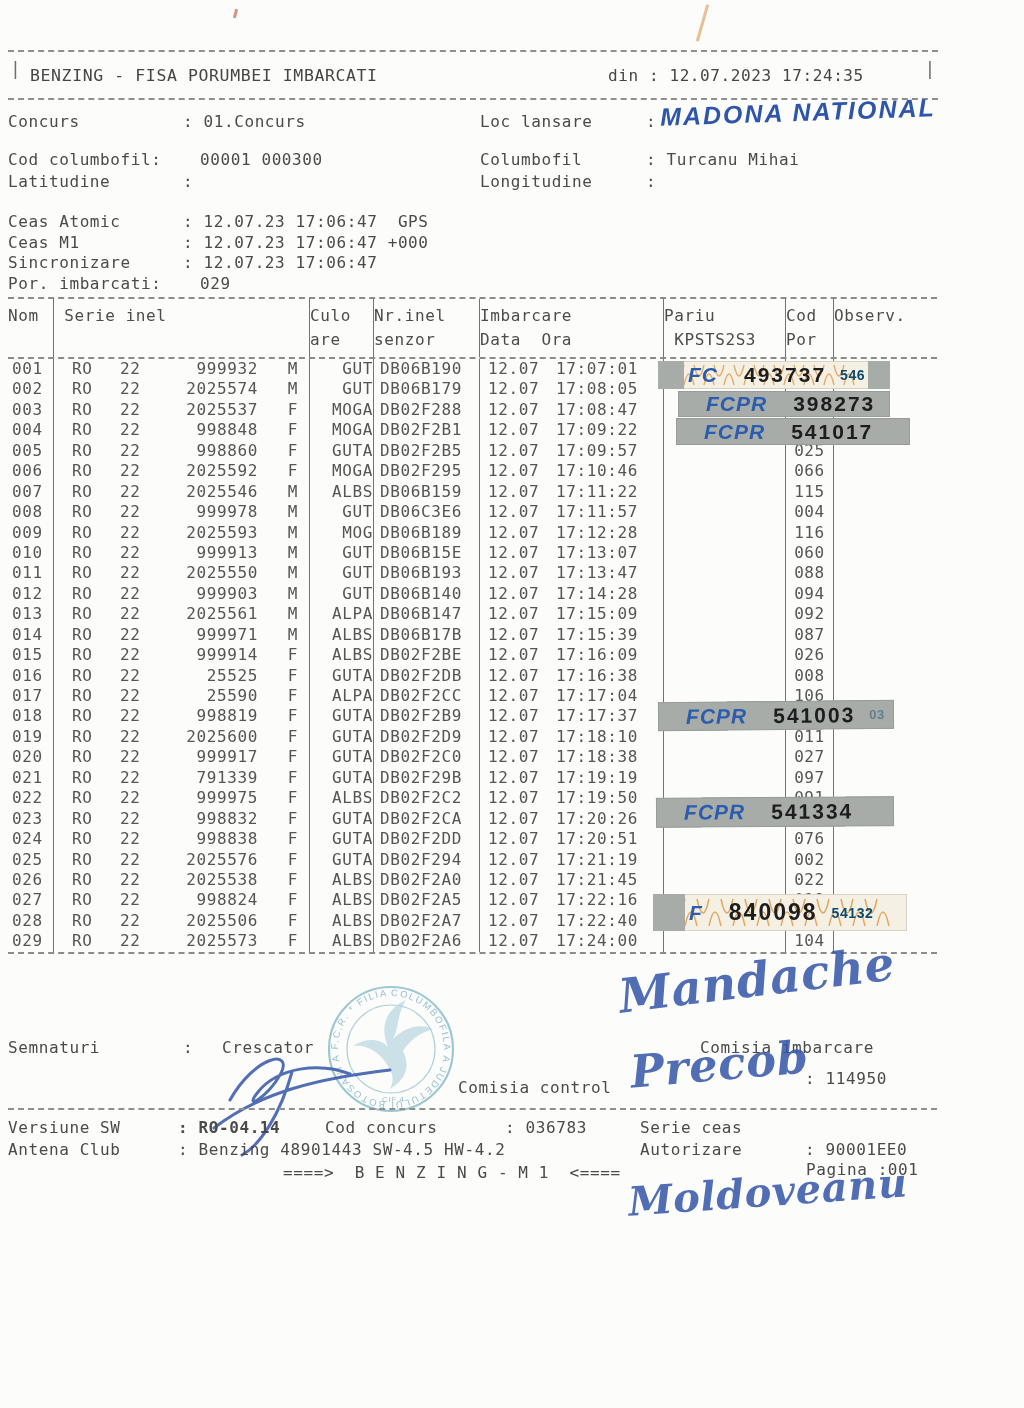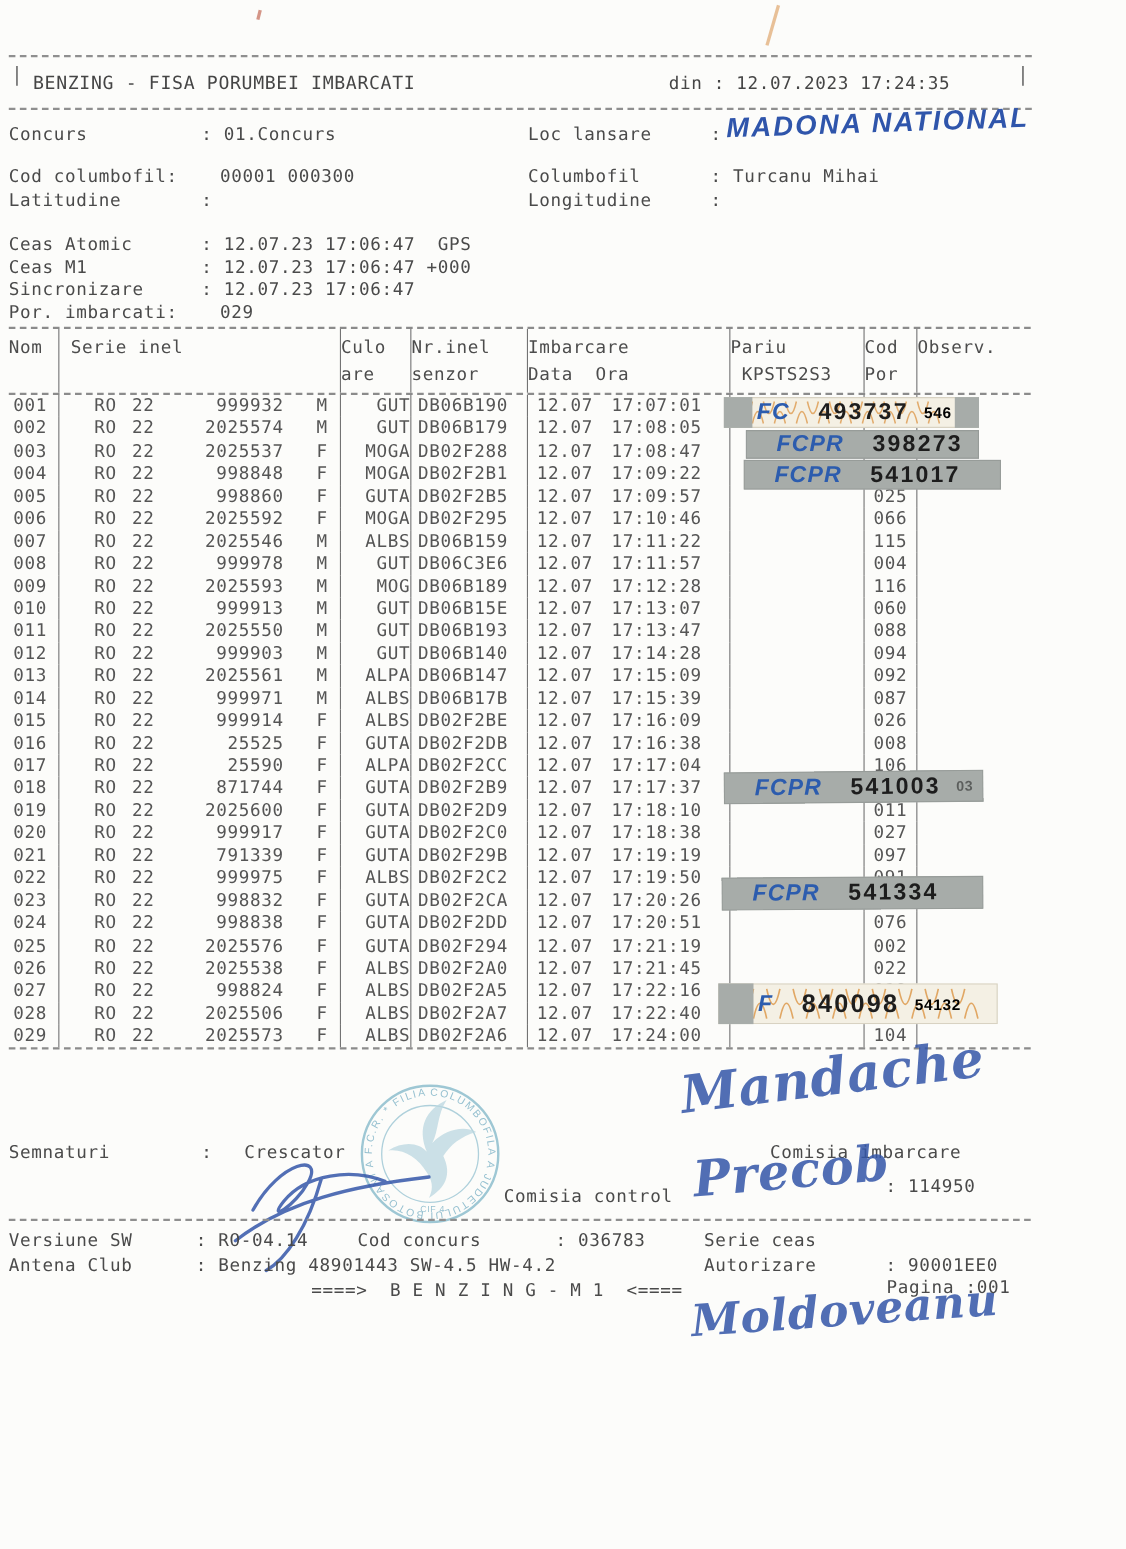--- a/index.html
+++ b/index.html
@@ -28,39 +28,39 @@
   }
   .hc{box-sizing:border-box;padding-top:5px;line-height:24px;color:#4c4c4c;}
   .bd{border-right:1px solid #737373;}
   .w-nom{width:46px;} .w-serie{width:256px;} .w-culo{width:64px;}
   .w-senz{width:106px;} .w-imb{width:184px;} .w-pariu{width:122px;}
   .w-cod{width:48px;} .w-obs{width:103px;}
   .hc div{white-space:pre;}
   .trow{display:flex;height:20.45px;line-height:20.45px;}
   .c{box-sizing:border-box;white-space:pre;overflow:hidden;color:#555;}
   .c.nom{padding-left:4px;}
-  .serie .country{display:inline-block;box-sizing:border-box;width:66px;padding-left:18px;text-align:center;}
+  .serie .country{display:inline-block;box-sizing:border-box;width:66px;padding-left:18px;}
   .serie .year{display:inline-block;width:34px;}
   .serie .ring{display:inline-block;width:104px;text-align:right;}
   .serie .sex{display:inline-block;box-sizing:border-box;width:50px;text-align:right;padding-right:10px;}
   .c.culo{padding-left:5px;text-align:right;}
   .c.senz{padding-left:6px;}
   .imb .d{display:inline-block;padding-left:8px;width:68px;}
   .c.cod{text-align:center;}
   .tsep{border-top:2px dashed #8b8b8b;height:0;}
   
   .sticker{position:absolute;display:flex;align-items:center;box-sizing:border-box;}
   .sticker.gray{background:#a7aca9;box-shadow:0 0 0 1px #979c99 inset;}
   .sticker.orange{background:#f4f0e4;box-shadow:0 0 0 1px #d8d2c2 inset;}
   .sticker .waves{position:absolute;left:0;top:0;width:100%;height:100%;}
   .sticker .prefix{font-family:"Liberation Sans",sans-serif;font-weight:bold;font-style:italic;
     color:#2c5cae;font-size:21px;letter-spacing:1px;margin-left:28px;position:relative;}
   .sticker .num{font-family:"Liberation Sans",sans-serif;font-weight:bold;color:#1d1d1d;
     font-size:21px;letter-spacing:2px;margin-left:26px;position:relative;}
-  .sticker .extra{font-family:"Liberation Sans",sans-serif;font-weight:bold;color:#000000;
+  .sticker .extra{font-family:"Liberation Sans",sans-serif;font-weight:bold;color:#0c4a6e;
     font-size:14px;margin-left:14px;position:relative;}
   .sticker .gpatch{position:absolute;top:0;height:100%;background:#a7aca9;}
   .s1{left:658px;top:361px;width:232px;height:28px;}
   .s2{left:678px;top:391px;width:212px;height:26px;}
   .s3{left:676px;top:418px;width:234px;height:27px;}
   .s4{left:658px;top:701px;width:236px;height:29px;transform:rotate(-.6deg);}
   .s5{left:656px;top:797px;width:238px;height:30px;transform:rotate(-.4deg);}
   .s6{left:653px;top:894px;width:254px;height:37px;}
   .s6 .num{font-size:23px;}
   .s4 .extra{opacity:.45;font-size:13px;}
@@ -338,21 +338,21 @@
       <span class="c bd culo w-culo">ALPA</span>
       <span class="c bd senz w-senz">DB02F2CC</span>
       <span class="c bd imb w-imb"><span class="d">12.07</span><span class="t">17:17:04</span></span>
       <span class="c bd pariu w-pariu"></span>
       <span class="c bd cod w-cod">106</span>
       <span class="c obs w-obs"></span>
     </div>
 
     <div class="trow">
       <span class="c bd nom w-nom">018</span>
-      <span class="c bd serie w-serie"><span class="country">RO</span><span class="year">22</span><span class="ring">871744</span><span class="sex">F</span></span>
+      <span class="c bd serie w-serie"><span class="country">RO</span><span class="year">22</span><span class="ring">998819</span><span class="sex">F</span></span>
       <span class="c bd culo w-culo">GUTA</span>
       <span class="c bd senz w-senz">DB02F2B9</span>
       <span class="c bd imb w-imb"><span class="d">12.07</span><span class="t">17:17:37</span></span>
       <span class="c bd pariu w-pariu"></span>
       <span class="c bd cod w-cod"></span>
       <span class="c obs w-obs"></span>
     </div>
 
     <div class="trow">
       <span class="c bd nom w-nom">019</span>
@@ -544,21 +544,21 @@
   <span class="hand hw-sig1">Mandache</span>
   <span class="hand hw-sig2">Precob</span>
   <span class="hand hw-sig3">Moldoveanu</span>
 
   <svg class="sigsvg" style="left:200px;top:1030px;" width="220" height="130" viewBox="0 0 220 130">
     <path d="M30 70 C55 25 95 18 80 45 C68 67 42 82 58 62 C78 37 120 32 150 44 M14 98 C60 62 120 48 190 40 M92 42 C80 85 60 115 42 125" stroke="#3456a8" stroke-width="3" fill="none" stroke-linecap="round" opacity=".85"></path>
   </svg>
 
   <div class="fsep"></div>
   <span class="ln" style="left:8px;top:1118px;">Versiune SW</span>
-  <span class="ln" style="left:178px;top:1118px;">: RO-04.14</span>
+  <span class="ln" style="left:178px;top:1118px;font-weight:bold;">: RO-04.14</span>
   <span class="ln" style="left:325px;top:1118px;">Cod concurs</span>
   <span class="ln" style="left:505px;top:1118px;">: 036783</span>
   <span class="ln" style="left:640px;top:1118px;">Serie ceas</span>
   <span class="ln" style="left:805px;top:1069px;">: 114950</span>
   <span class="ln" style="left:8px;top:1140px;">Antena Club</span>
   <span class="ln" style="left:178px;top:1140px;">: Benzing 48901443 SW-4.5 HW-4.2</span>
   <span class="ln" style="left:640px;top:1140px;">Autorizare</span>
   <span class="ln" style="left:805px;top:1140px;">: 90001EE0</span>
   <span class="ln" style="left:283px;top:1163px;">====&gt;  B E N Z I N G - M 1  &lt;====</span>
   <span class="ln" style="left:806px;top:1160px;">Pagina :001</span>

